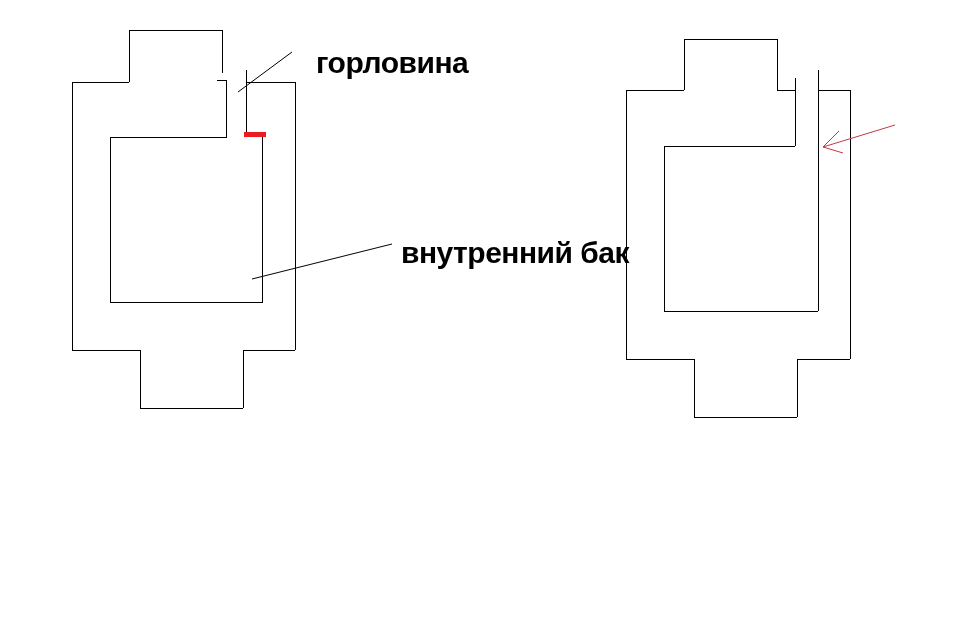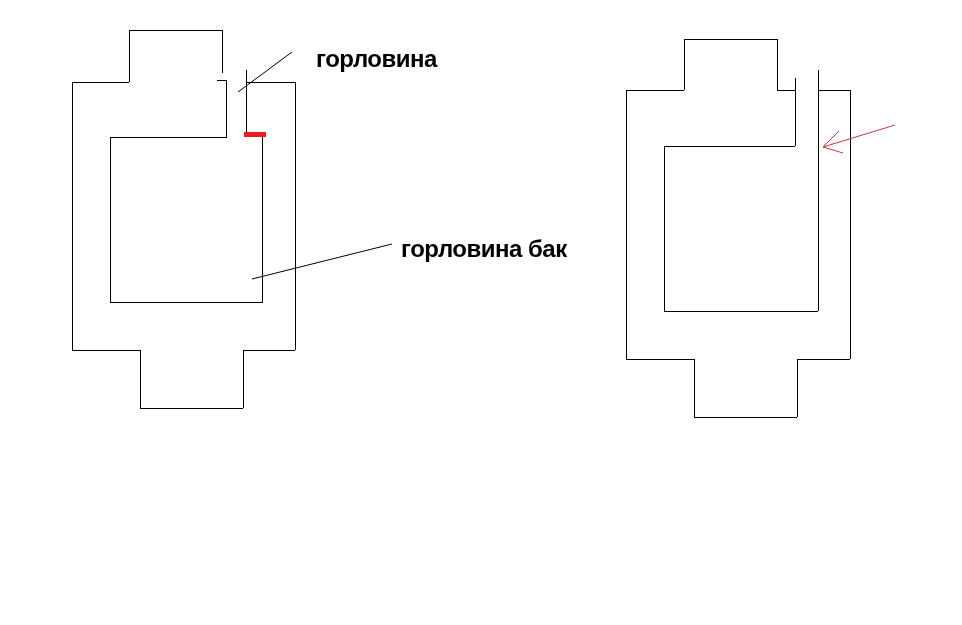--- a/index.html
+++ b/index.html
@@ -19,21 +19,21 @@
     position: absolute;
     left: 0;
     top: 0;
   }
   g.crisp { shape-rendering: crispEdges; }
   g.smooth { shape-rendering: auto; }
   .label {
     position: absolute;
     font-family: "Liberation Sans", sans-serif;
     font-weight: bold;
-    font-size: 24px;
+    font-size: 30px;
     letter-spacing: -0.5px;
     color: #000000;
     white-space: nowrap;
     line-height: 1.1;
   }
   #neck-label { left: 316px; top: 46px; }
   #inner-tank-label { left: 401px; top: 236px; }
 </style>
 </head>
 <body>
@@ -91,15 +91,15 @@
       </g>
     <g class="smooth">
         <line x1="895" y1="125" x2="823" y2="147" stroke="#c13b43" stroke-width="1"></line>
         <line x1="823" y1="147" x2="839" y2="131" stroke="#c13b43" stroke-width="1"></line>
         <line x1="823" y1="147" x2="843" y2="153" stroke="#c13b43" stroke-width="1"></line>
       </g>
   </svg>
 
   <div class="label" id="neck-label">горловина</div>
 
-  <div class="label" id="inner-tank-label">горловина бак</div>
+  <div class="label" id="inner-tank-label">внутренний бак</div>
 
 </div>
 
 </body></html>

